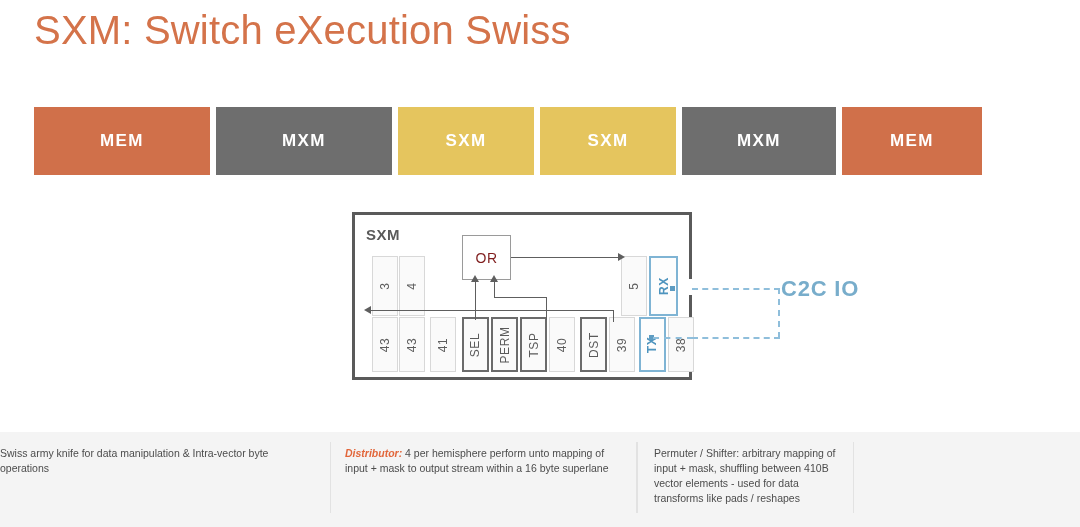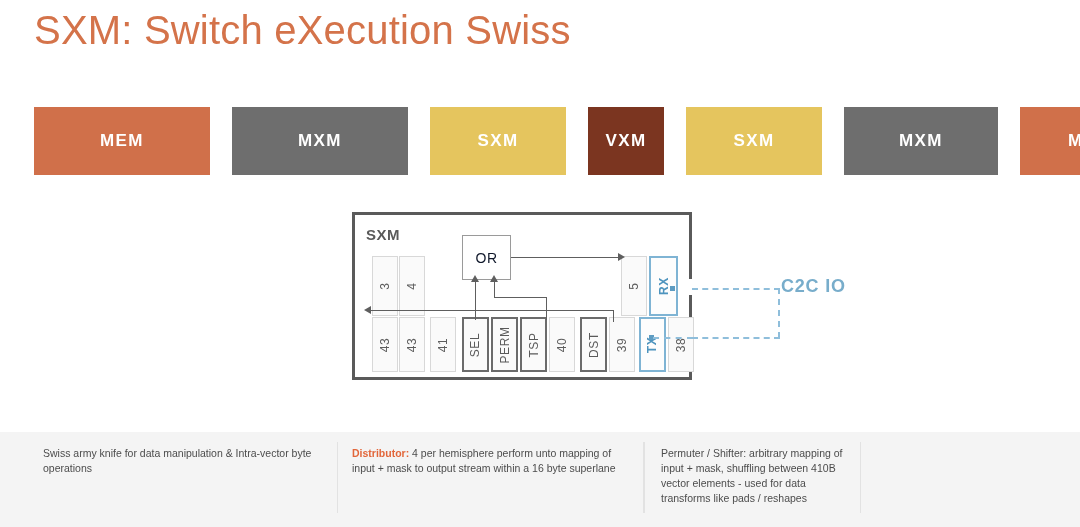--- a/index.html
+++ b/index.html
@@ -28,21 +28,21 @@
   }
 
   
   #pipeline-bar {
     position: absolute;
     left: 34px;
     top: 107px;
     width: 1012px;
     height: 68px;
     display: flex;
-    gap: 22px;
+    gap: 6px;
   }
   .pipeline-seg {
     height: 100%;
     display: flex;
     align-items: center;
     justify-content: center;
     color: #ffffff;
     font-size: 17px;
     font-weight: bold;
     letter-spacing: 1.4px;
@@ -124,21 +124,21 @@
     top: 23px;
     width: 49px;
     height: 45px;
     border: 1px solid #9A9A9A;
     box-sizing: border-box;
     background: #FFFFFF;
     display: flex;
     align-items: center;
     justify-content: center;
     font-size: 14px;
-    color: #0f172a;
+    color: #7f1d1d;
     letter-spacing: 0.5px;
   }
 
   
   .wire { position: absolute; background: #5E5E5E; }
   .wire-h { height: 1px; }
   .wire-v { width: 1px; }
 
   .arrowhead { position: absolute; width: 0; height: 0; }
   .arrow-left {
@@ -155,21 +155,21 @@
     border-left: 4px solid transparent;
     border-right: 4px solid transparent;
     border-bottom: 7px solid #5E5E5E;
   }
 
   
   #c2c-label {
     position: absolute;
     left: 781px;
     top: 276px;
-    font-size: 18px;
+    font-size: 22px;
     font-weight: bold;
     color: #78ADCB;
     letter-spacing: 0.8px;
     white-space: nowrap;
   }
   .dashed-h {
     position: absolute;
     height: 0;
     border-top: 2px dashed #8FBEDB;
   }
@@ -205,20 +205,21 @@
   .footer-col {
     box-sizing: border-box;
     padding: 14px 14px 0 0;
     font-size: 10.5px;
     line-height: 15px;
     color: #4C4C4C;
   }
   .footer-col .lead {
     color: #E2663A;
     font-weight: bold;
+    font-style: italic;
   }
   .footer-divider {
     width: 1px;
     background: #E2E2E2;
     margin-top: 10px;
     margin-bottom: 14px;
     flex: 0 0 1px;
   }
 </style>
 </head>
@@ -228,23 +229,20 @@
 
 <div id="pipeline-bar">
     <div class="pipeline-seg" style="background: rgb(208, 112, 74); flex: 0 0 176px;">
       <span>MEM</span>
     </div>
     <div class="pipeline-seg" style="background: rgb(110, 110, 110); flex: 0 0 176px;">
       <span>MXM</span>
     </div>
     <div class="pipeline-seg" style="background: rgb(229, 197, 94); flex: 0 0 136px;">
       <span>SXM</span>
-    </div>
-    <div class="pipeline-seg" style="background: rgb(123, 53, 32); flex: 0 0 76px;">
-      <span>VXM</span>
     </div>
     <div class="pipeline-seg" style="background: rgb(229, 197, 94); flex: 0 0 136px;">
       <span>SXM</span>
     </div>
     <div class="pipeline-seg" style="background: rgb(110, 110, 110); flex: 0 0 154px;">
       <span>MXM</span>
     </div>
     <div class="pipeline-seg" style="background: rgb(208, 112, 74); flex: 0 0 140px;">
       <span>MEM</span>
     </div>
@@ -329,21 +327,21 @@
 <div class="dashed-h" style="left:692px; top:288px; width:88px;"></div>
 <div class="dashed-h" style="left:692px; top:337px; width:88px;"></div>
 <div class="dashed-v" style="left:778px; top:288px; height:50px;"></div>
 <div class="link-dot" style="left:670px; top:286px;"></div>
 <div class="link-dot" style="left:649px; top:335px;"></div>
 <div class="dashed-h" style="left:653px; top:337px; width:40px;"></div>
 <div id="c2c-label">C2C IO</div>
 
 <div id="footer">
   <div id="footer-cols">
-      <div class="footer-col" style="flex: 0 0 330px; padding-left: 36px; margin-left: 7px;"><span>Swiss army knife for data manipulation &amp; Intra-vector byte operations</span></div>
+      <div class="footer-col" style="flex: 0 0 330px; "><span>Swiss army knife for data manipulation &amp; Intra-vector byte operations</span></div>
       <div class="footer-divider"></div>
       <div class="footer-col" style="flex: 0 0 305px; padding-left: 14px;"><span class="lead">Distributor:</span><span> 4 per hemisphere perform unto mapping of input + mask to output stream within a 16 byte superlane</span></div>
       <div class="footer-divider"></div>
       <div class="footer-divider"></div>
       <div class="footer-col" style="flex: 0 0 215px; padding-left: 16px;"><span>Permuter / Shifter: arbitrary mapping of input + mask, shuffling between 410B vector elements - used for data transforms like pads / reshapes</span></div>
       <div class="footer-divider"></div>
       <div class="footer-col" style="flex: 0 0 230px; padding-left: 14px;"></div>
     </div>
 </div>
 

